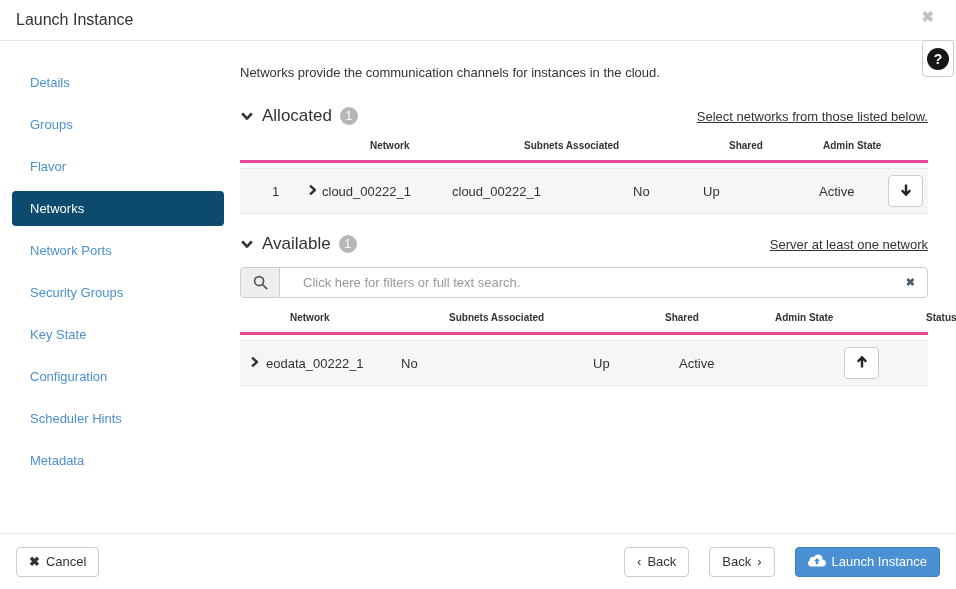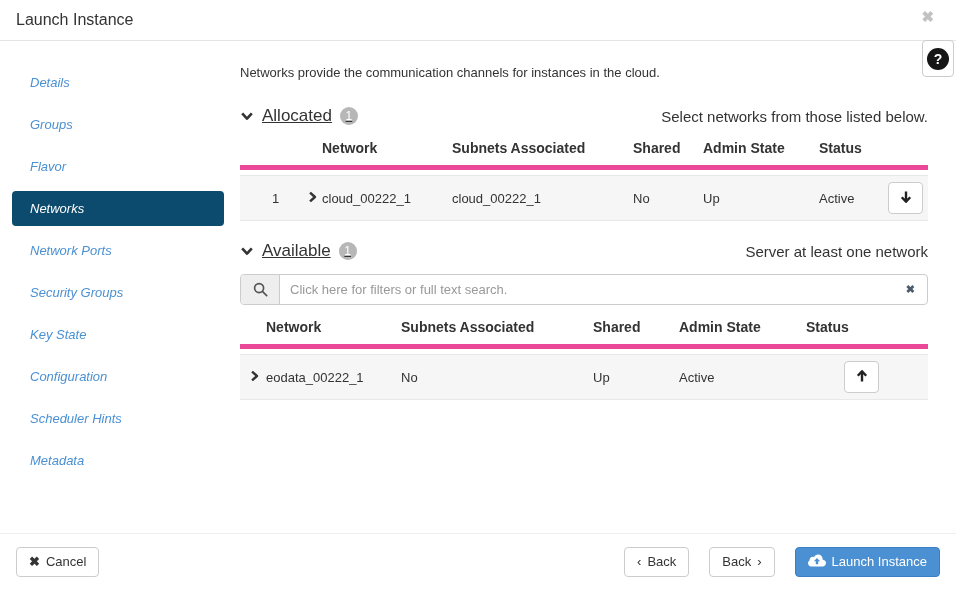--- a/index.html
+++ b/index.html
@@ -26,38 +26,38 @@
   }
   .help-circle {
     width:22px; height:22px; border-radius:50%; background:#161616; color:#fff;
     font-weight:bold; font-size:14px; display:flex; align-items:center; justify-content:center;
   }
   
   .layout { display:flex; padding-top:24px; }
   .sidebar { width:240px; flex:none; padding-left:12px; }
   .side-item {
     display:block; width:212px; padding:10px 18px; margin-bottom:7px;
-    color:#4a90d2; font-size:13px; border-radius:4px; cursor:pointer;font-style:italic;
+    color:#4a90d2; font-size:13px; border-radius:4px; cursor:pointer;
   }
   .side-item.active { background:#0c4a6e; color:#fff; }
   .main { width:688px; flex:none; margin-left:0; }
   .description { font-size:13px; margin:0 0 26px 0; }
   
   .section-head { display:flex; justify-content:space-between; align-items:center; }
-  .section-title { display:flex; align-items:center; gap:8px; font-size:17px; cursor:pointer;text-decoration:underline; }
+  .section-title { display:flex; align-items:center; gap:8px; font-size:17px; cursor:pointer; }
   .chev { display:inline-flex; }
   .badge {
     background:#b7b7b7; color:#fff; border-radius:50%; width:18px; height:18px;
     font-size:12px; display:inline-flex; align-items:center; justify-content:center;
   }
-  .hint { font-size:15px; color:#333; }
+  .hint { font-size:13px; color:#333;text-decoration:underline; }
   
   .thead {
-    display:grid; align-items:end; font-weight:bold; font-size:14px;
-    padding:14px 0 9px 0; border-bottom:5px solid #ec4899;
+    display:grid; align-items:end; font-weight:bold; font-size:10px;
+    padding:14px 0 9px 0; border-bottom:3px solid #ec4899;gap:24px;
   }
   .trow {
     display:grid; align-items:center; font-size:13px;
     background:#f6f6f6; border-top:1px solid #e8e8e8; border-bottom:1px solid #e8e8e8;
     height:46px; margin-top:5px;
   }
   .g1 { grid-template-columns:60px 22px 130px 181px 70px 116px 69px 40px; }
   .g2 { grid-template-columns:26px 135px 192px 86px 127px 78px 44px; }
   .cell { overflow:hidden; white-space:nowrap; }
   .handle-cell { display:flex; align-items:center; gap:6px; padding-left:10px; cursor:grab; }
@@ -65,21 +65,21 @@
   .tri-down { width:0; height:0; border-left:4px solid transparent; border-right:4px solid transparent; border-top:5px solid #333; }
   .expand-cell { display:flex; align-items:center; padding-left:6px; cursor:pointer; }
   .btn-cell { display:flex; justify-content:flex-end; padding-right:5px; }
   .row-btn {
     width:35px; height:32px; background:#fff; border:1px solid #ccc; border-radius:4px;
     display:flex; align-items:center; justify-content:center; cursor:pointer;
   }
   
   .search-bar {
     display:flex; align-items:center; height:31px; margin:13px 0 4px 0;
-    border:1px solid #ccc; border-radius:4px; overflow:hidden; background:#fff;
+    border:1px solid #ccc; border-radius:4px; overflow:hidden; background:#fff;gap:13px;
   }
   .search-icon-box {
     width:39px; height:100%; background:#eee; border-right:1px solid #ccc;
     display:flex; align-items:center; justify-content:center; flex:none;
   }
   .search-input {
     flex:1; border:none; outline:none; font-size:13px; padding:0 10px;
     font-family:"Liberation Sans", sans-serif; color:#333; background:transparent;
   }
   .search-input::placeholder { color:#999; }

